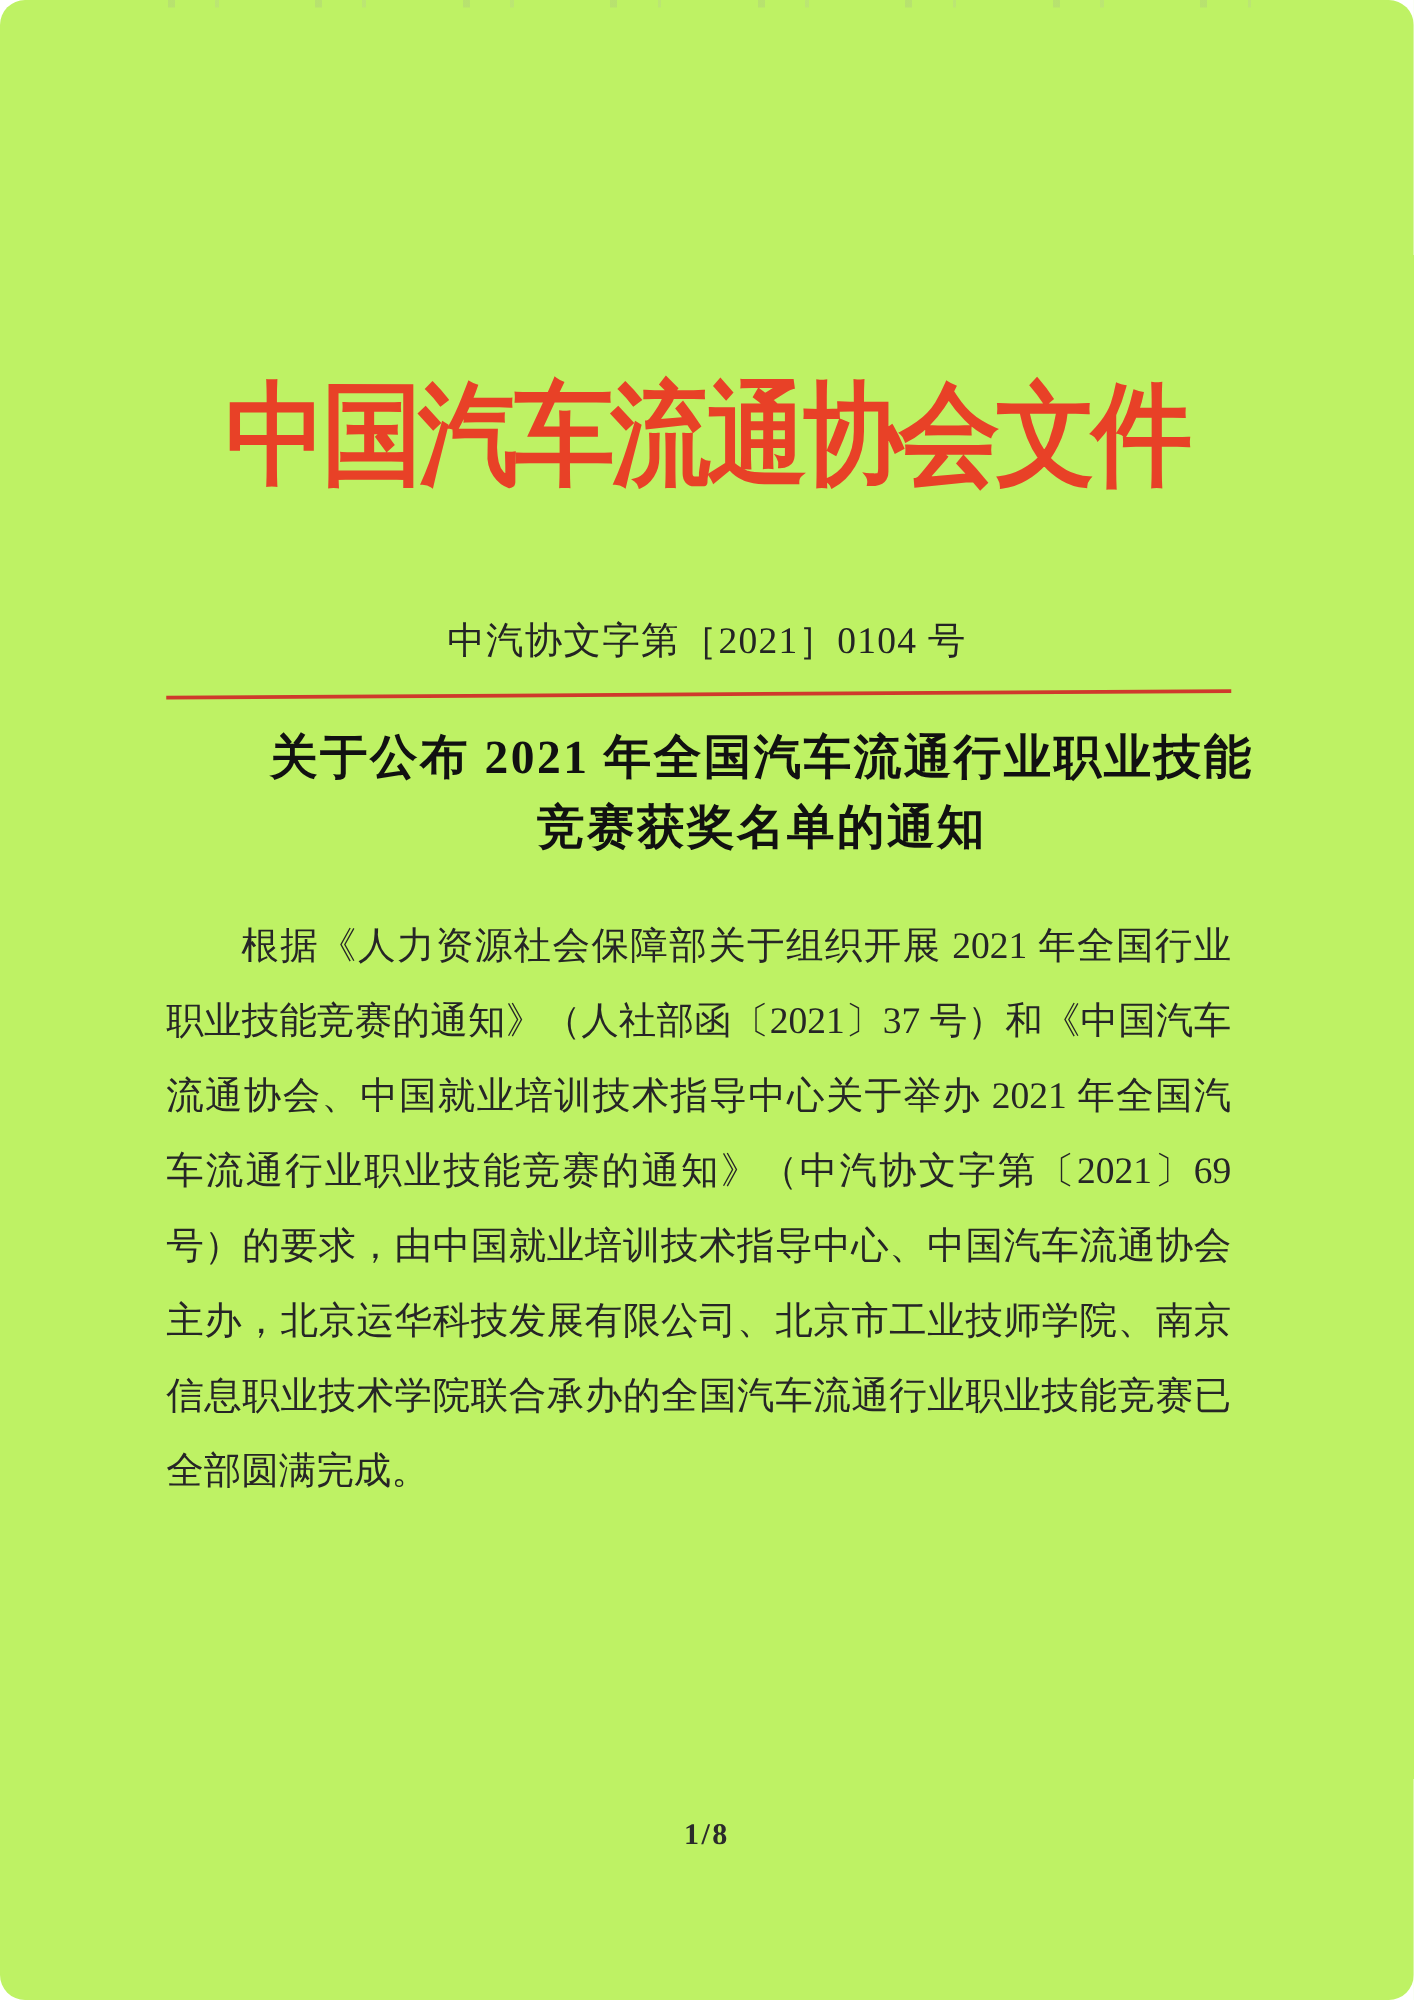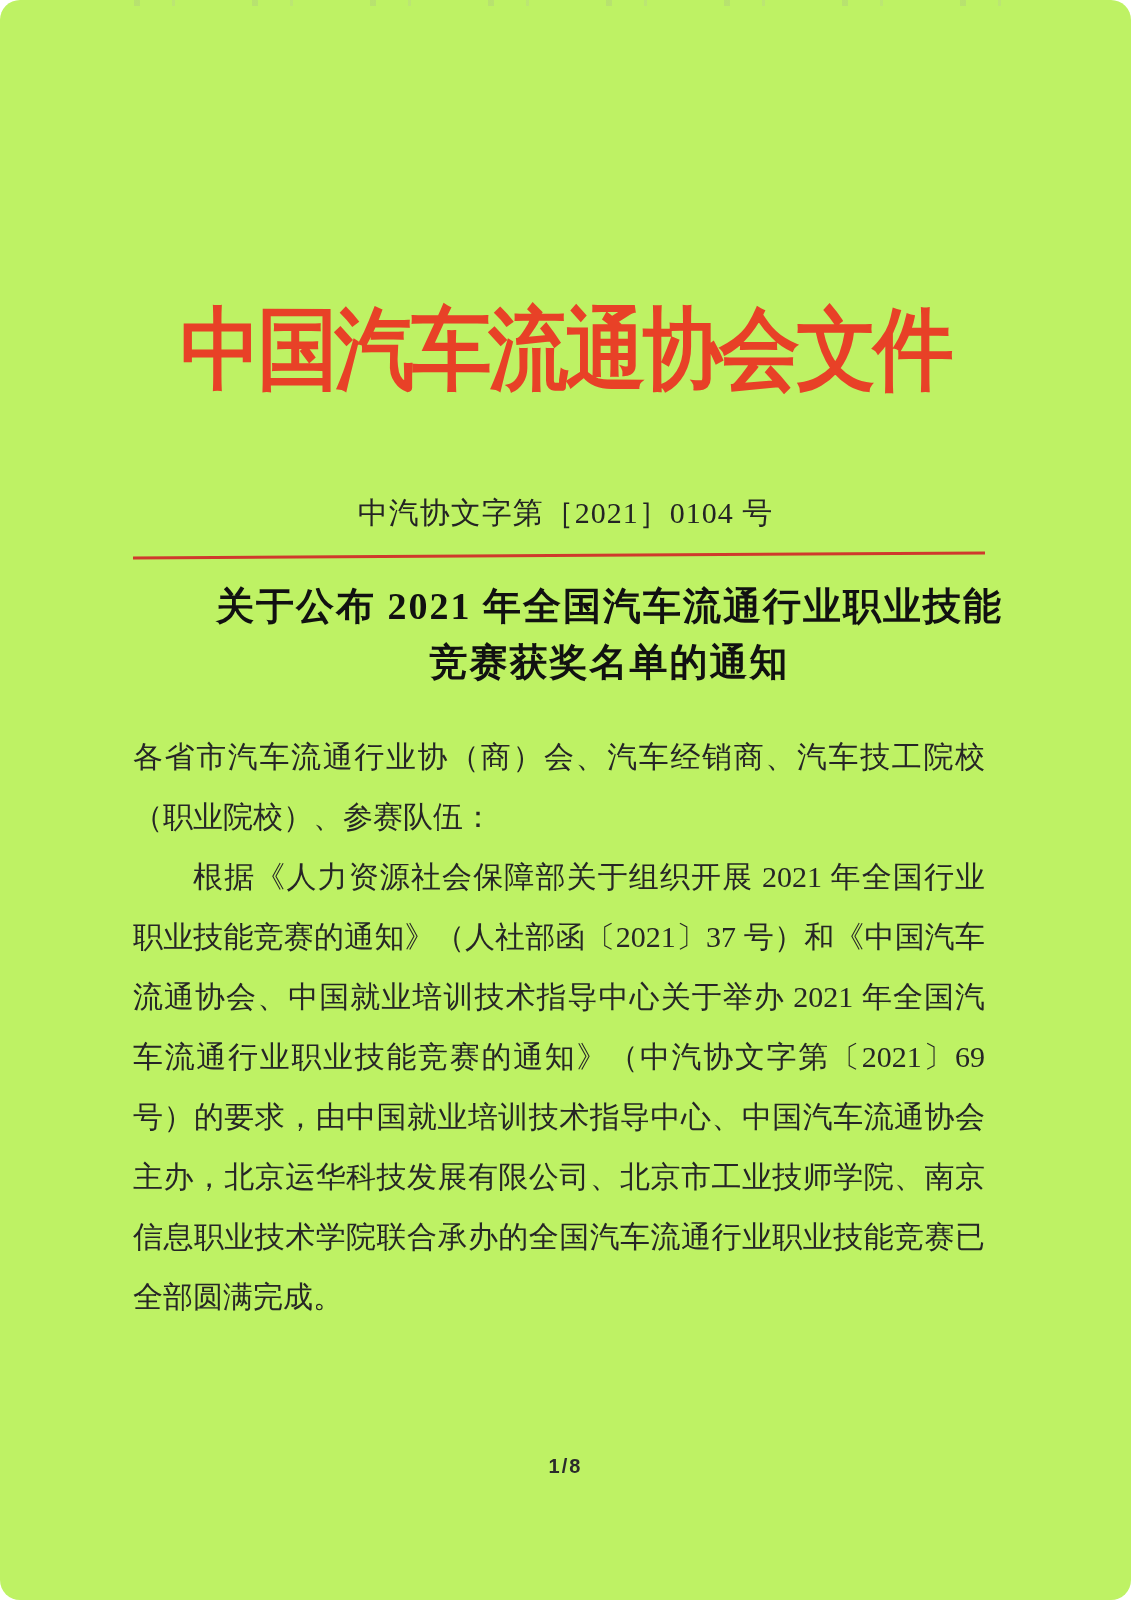--- a/index.html
+++ b/index.html
@@ -100,23 +100,23 @@
     text-indent: 2em;
     font-family: Liberation Serif, serif;
   }
   .footer-page {
     position: absolute;
     top: 1455px;
     left: 0;
     width: 100%;
     text-align: center;
     color: #2b2b2b;
-    font-family: Liberation Sans, sans-serif;
+    font-family: Liberation Serif, serif;
     font-weight: bold;
-    font-size: 20px;
+    font-size: 24px;
     letter-spacing: 2px;
   }
 </style>
 </head>
 <body>
 
 <div class="page">
 
   <div class="scan-artifact"></div>
 
@@ -125,19 +125,18 @@
   <div class="doc-number">中汽协文字第［2021］0104 号</div>
 
   <div class="red-rule"></div>
 
   <div class="doc-title">
     <div>关于公布 2021 年全国汽车流通行业职业技能</div>
     <div>竞赛获奖名单的通知</div>
   </div>
 
   <div class="body-text">
-    <p class="salutation">各省市汽车流通行业协（商）会、汽车经销商、汽车技工院校（职业院校）、参赛队伍：</p>
     <p class="para">根据《人力资源社会保障部关于组织开展 2021 年全国行业职业技能竞赛的通知》（人社部函〔2021〕37 号）和《中国汽车流通协会、中国就业培训技术指导中心关于举办 2021 年全国汽车流通行业职业技能竞赛的通知》（中汽协文字第〔2021〕69 号）的要求，由中国就业培训技术指导中心、中国汽车流通协会主办，北京运华科技发展有限公司、北京市工业技师学院、南京信息职业技术学院联合承办的全国汽车流通行业职业技能竞赛已全部圆满完成。</p>
   </div>
 
   <div class="footer-page">1/8</div>
 
 </div>
 
 </body></html>

